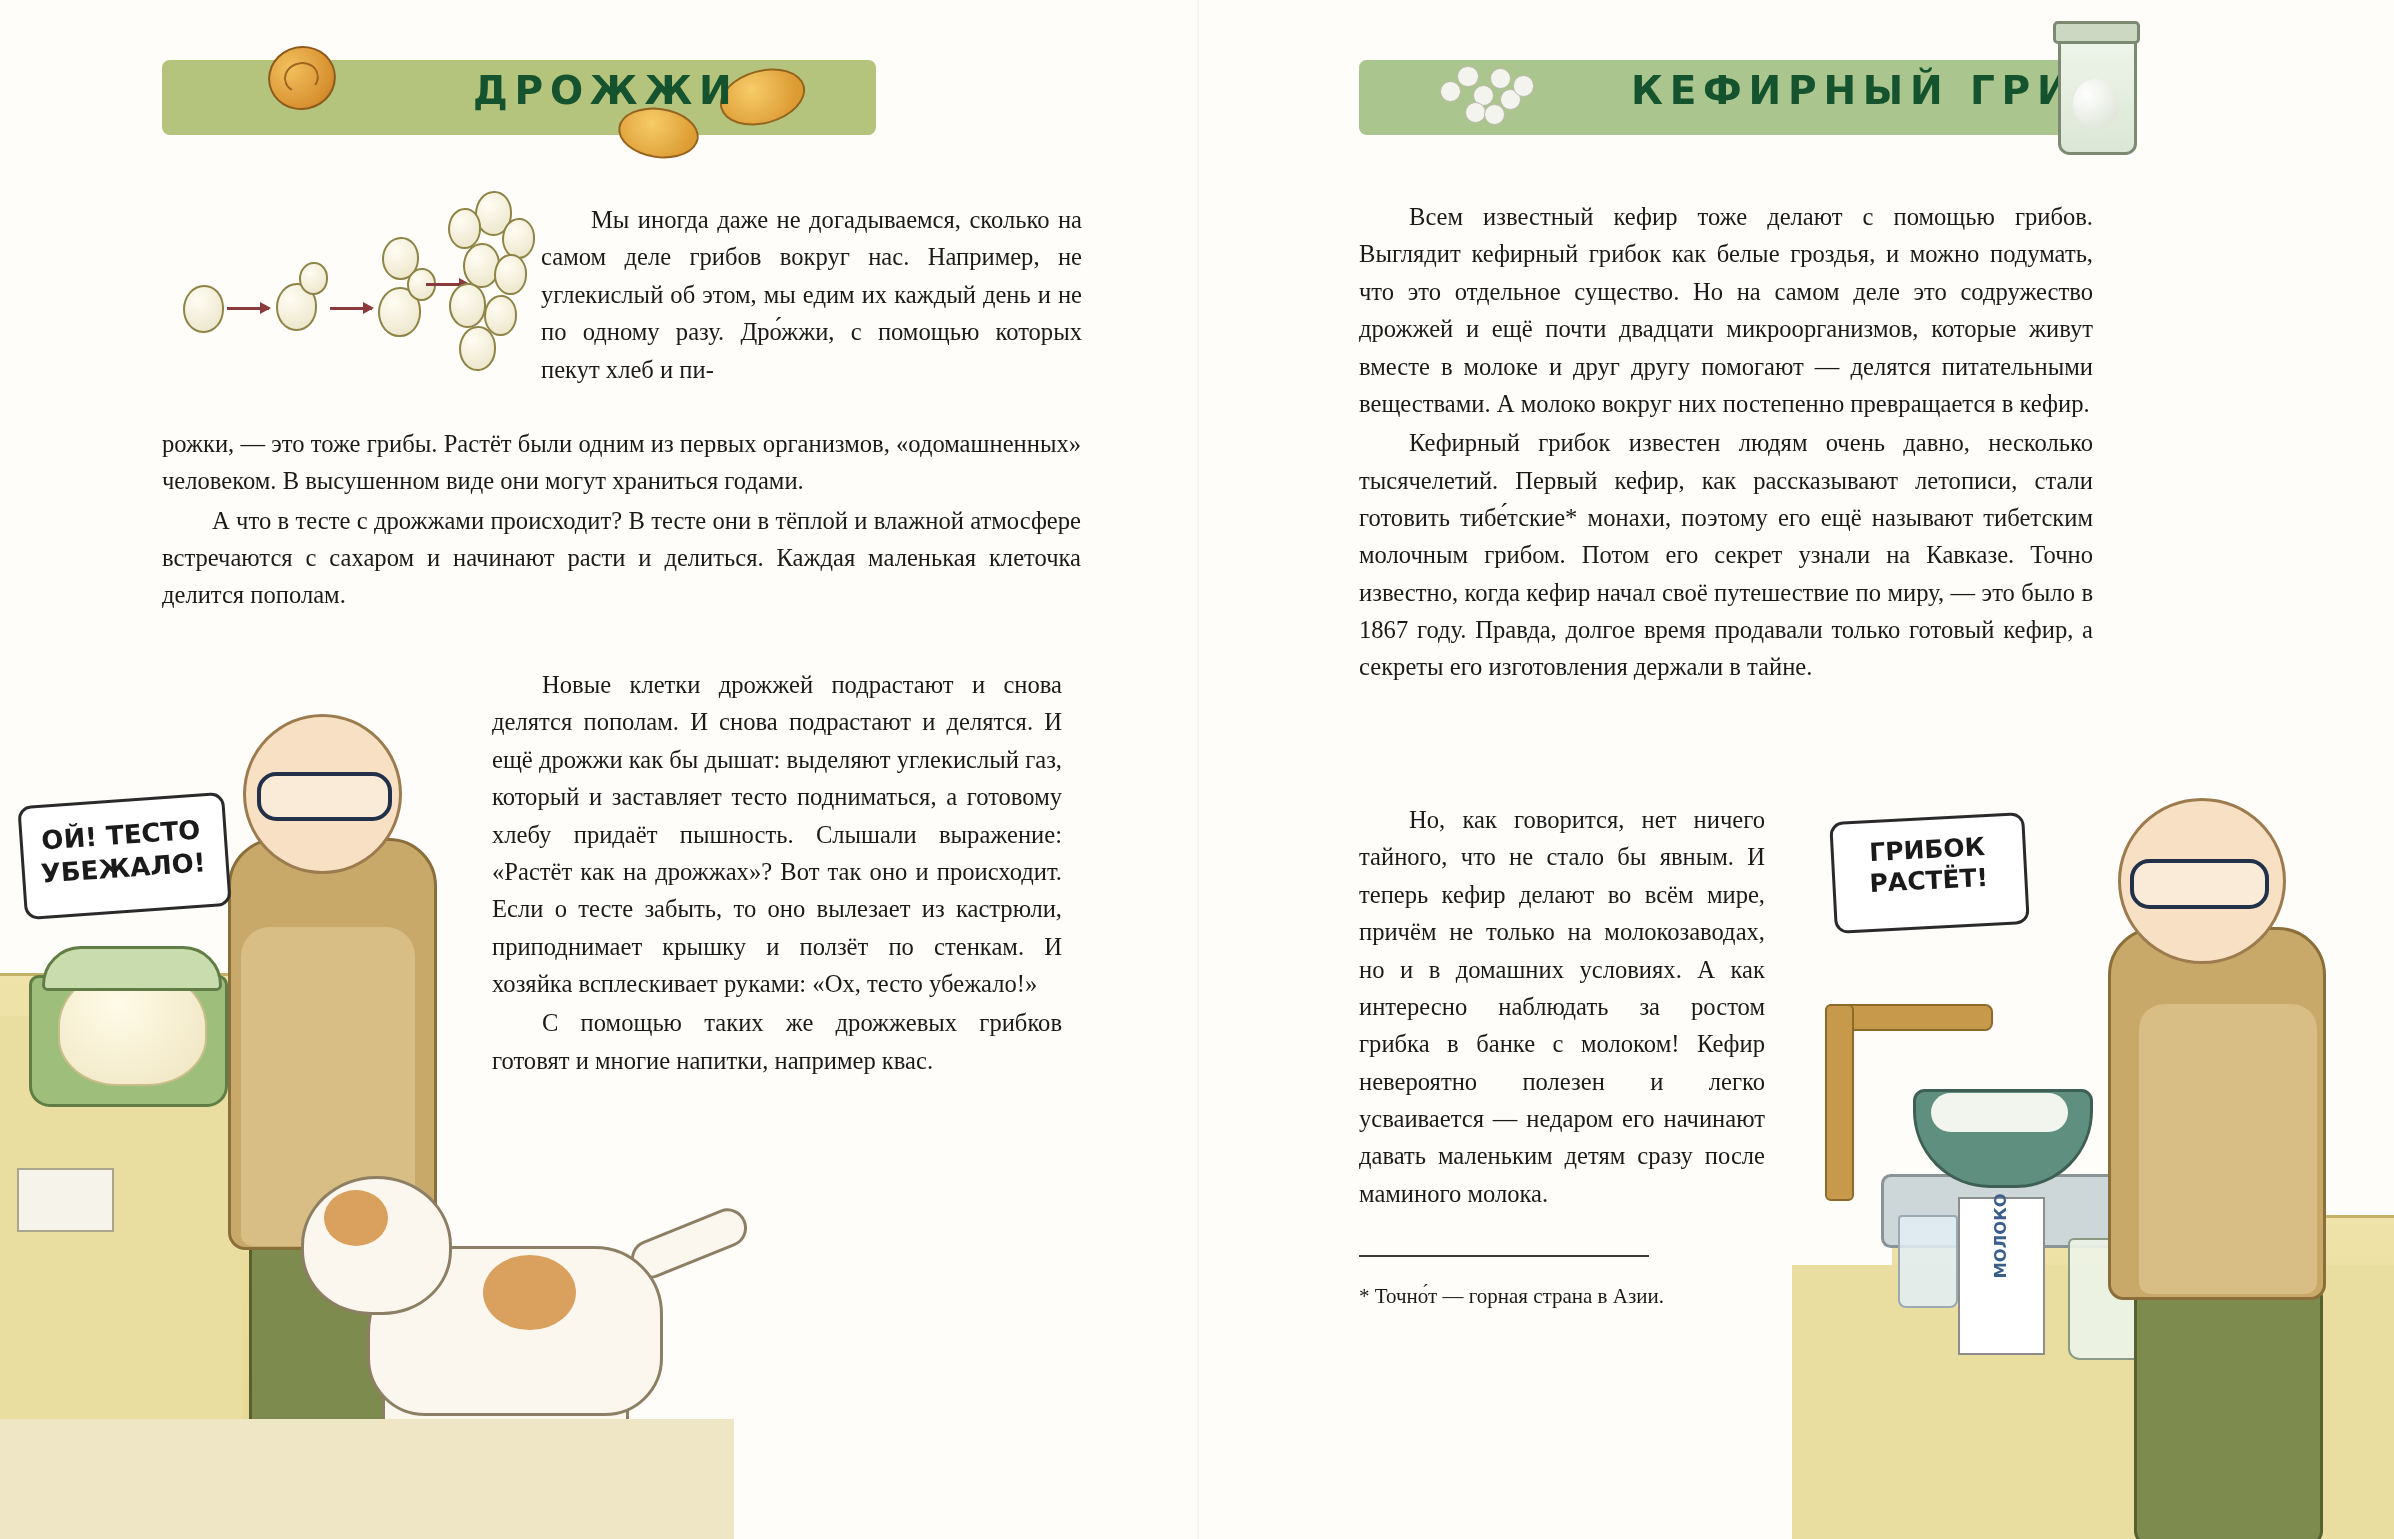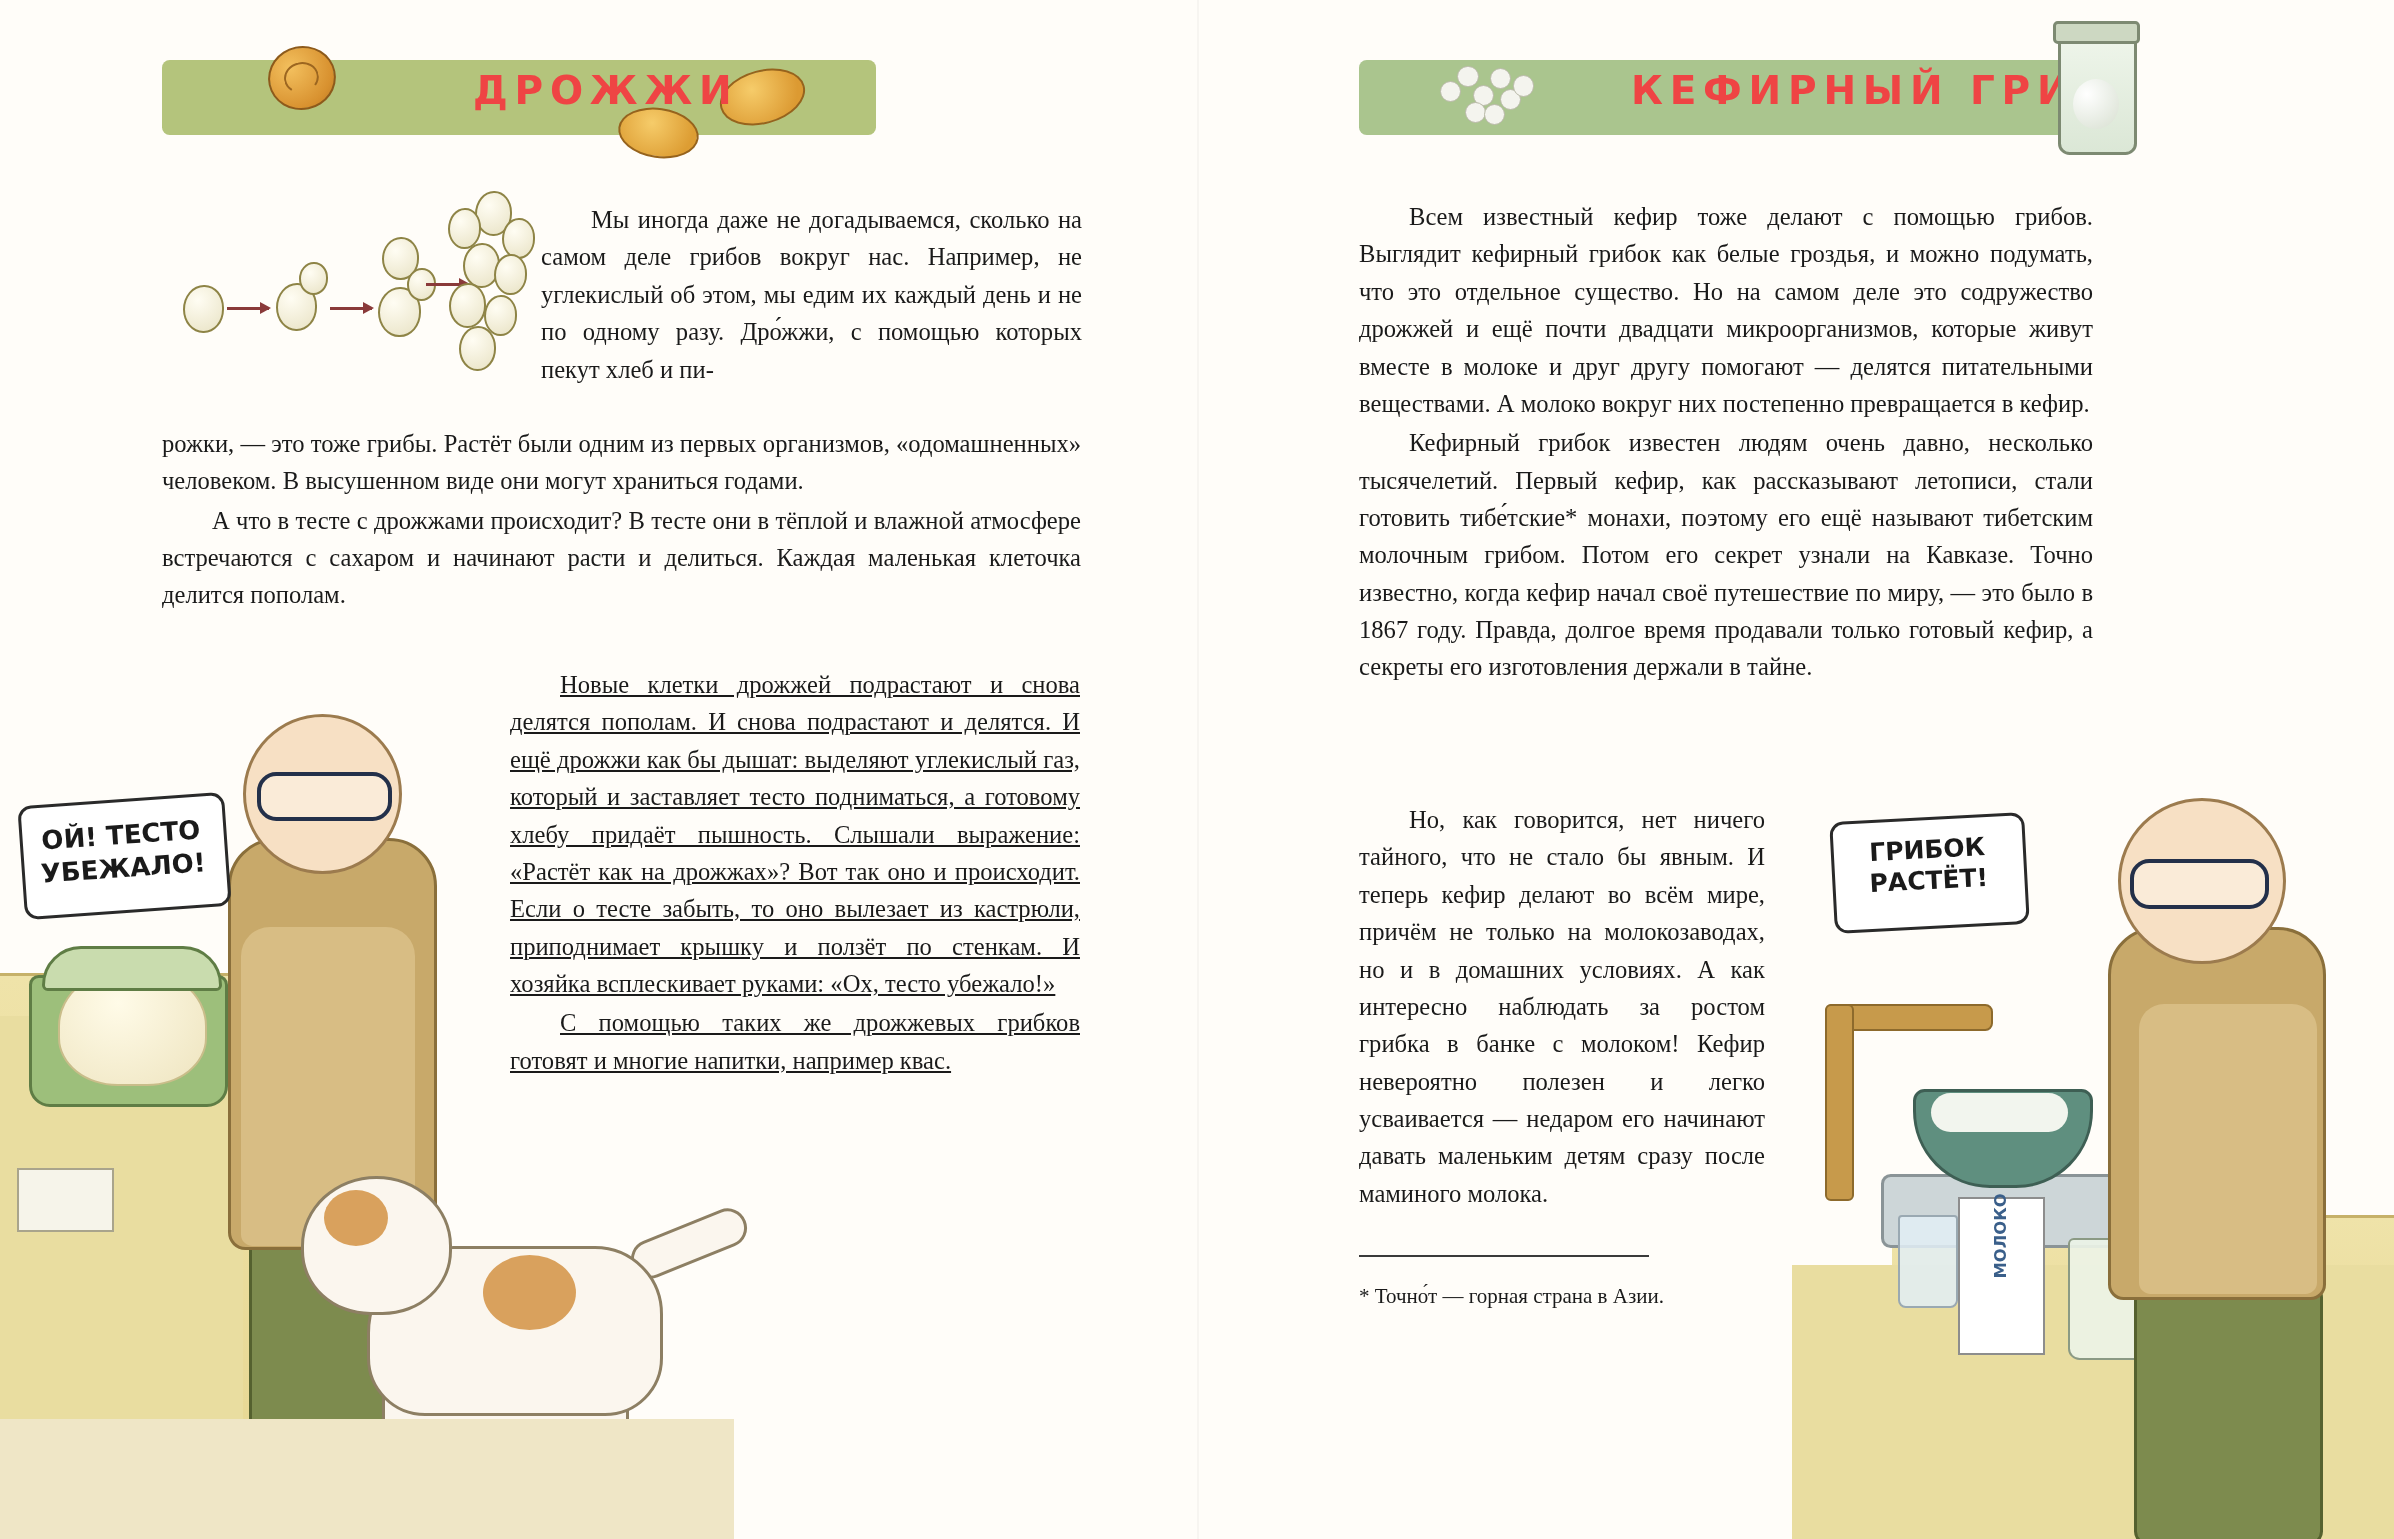--- a/index.html
+++ b/index.html
@@ -46,21 +46,21 @@
     width: 734px;
     background: #aac58e;
   }
   .banner-title {
     position: absolute;
     top: 68px;
     font-family: "DejaVu Sans", sans-serif;
     font-weight: bold;
     font-size: 39px;
     letter-spacing: 6.8px;
-    color: #ef4444;
+    color: #14532d;
     text-transform: uppercase;
   }
   .banner-title.left { left: 473px; }
   .banner-title.right { left: 1632px; }
 
   
   .blob {
     position: absolute;
     border-radius: 50%;
   }
@@ -136,21 +136,21 @@
     text-align: justify;
     text-justify: inter-word;
     hyphens: manual;
   }
   .col p { margin: 0; }
   .col p + p { margin-top: 1.9px; }
   .indent { text-indent: 50px; }
 
   .left-top { left: 541px;  top: 201px; width: 541px; }
   .left-wide { left: 162px; top: 425px; width: 919px; }
-  .left-narrow { left: 510px; top: 666px; width: 570px; text-decoration: underline; }
+  .left-narrow { left: 492px; top: 666px; width: 570px; }
 
   .footnote {
     position: absolute;
     left: 1359px;
     top: 1282px;
     width: 734px;
     font-size: 21px;
     line-height: 1.4;
   }
   .footnote-rule {

